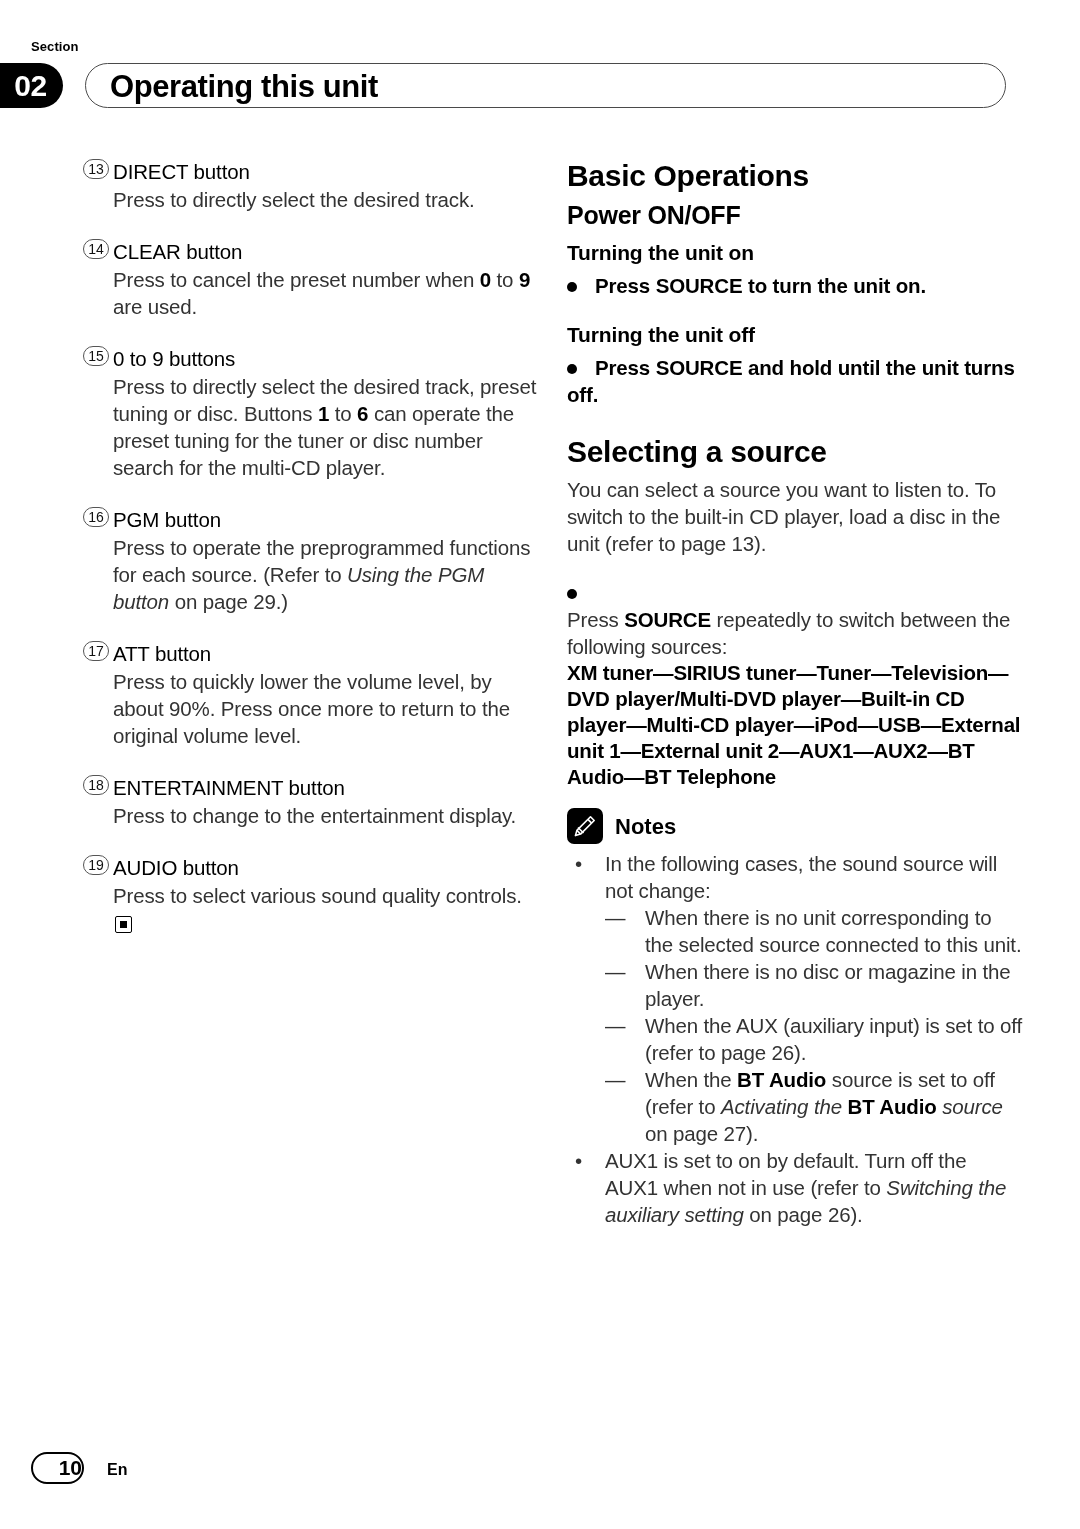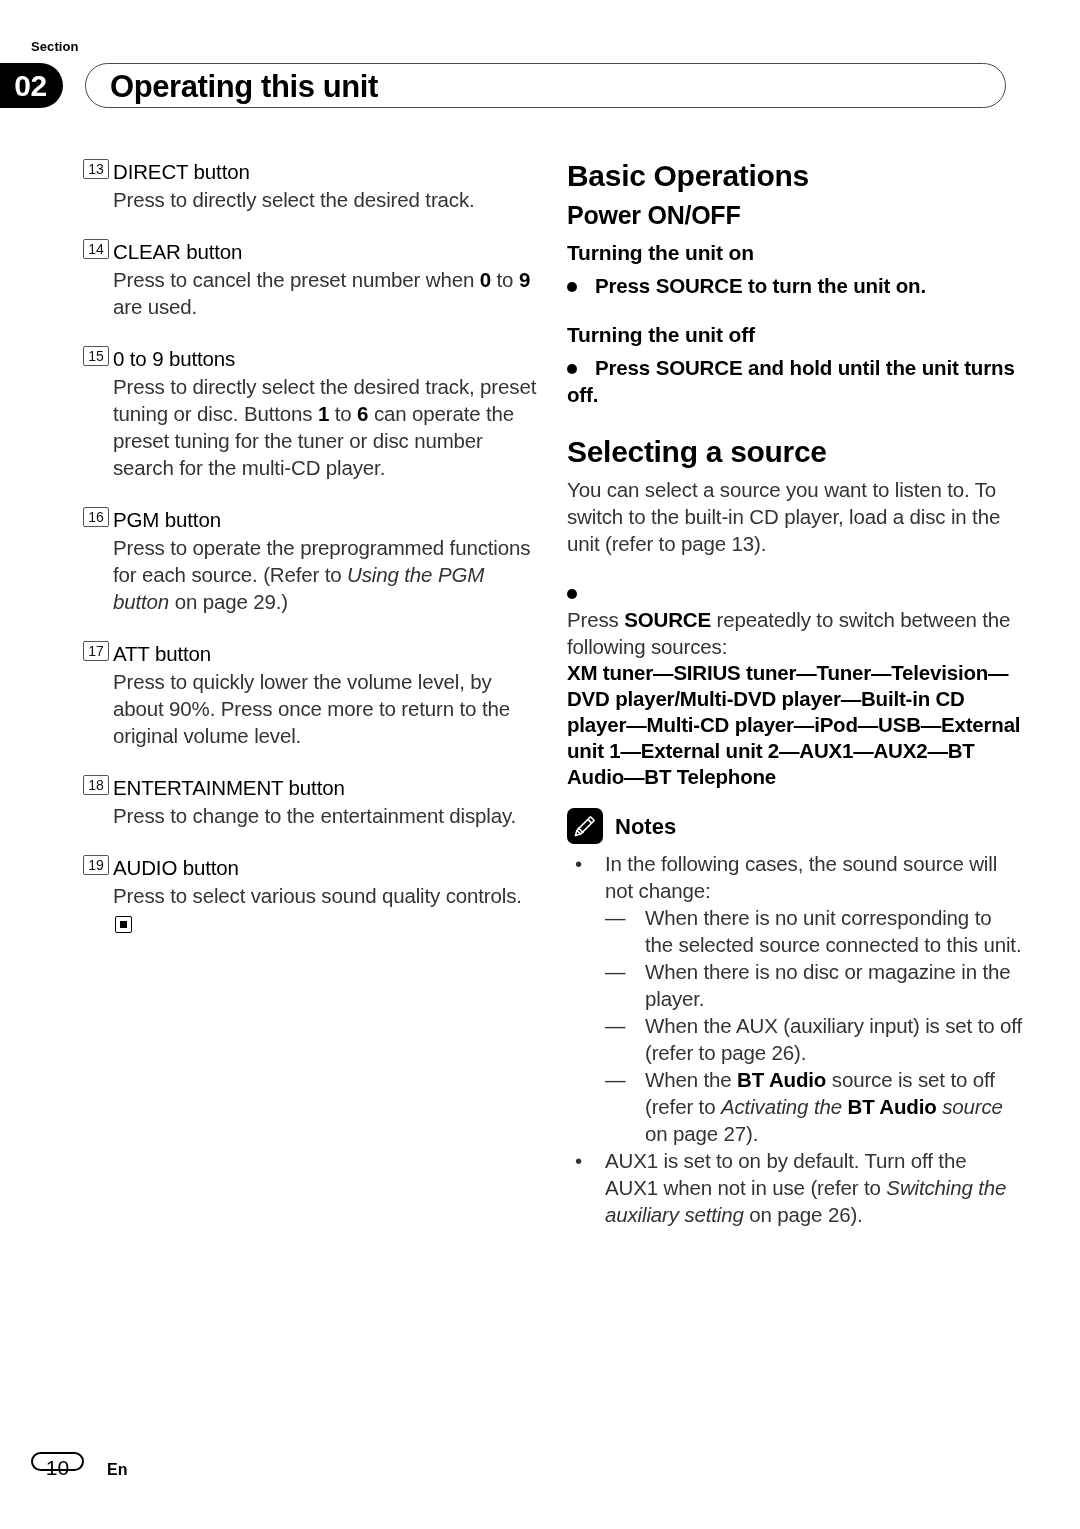--- a/index.html
+++ b/index.html
@@ -105,21 +105,21 @@
   
   .num-item { position: relative; margin-bottom: 25px; }
   .num-item:last-child { margin-bottom: 0; }
   .num-circle {
     position: absolute;
     left: 0;
     top: 1px;
     width: 26px;
     height: 20px;
     border: 1.2px solid #555555;
-    border-radius: 2px;
+    border-radius: 10px;
     box-sizing: border-box;
     font-size: 14px;
     line-height: 18px;
     text-align: center;
     color: #111111;
     font-weight: normal;
   }
   .item-heading {
     margin: 0 0 1px 30px;
     font-size: 20.5px;
@@ -244,28 +244,28 @@
     color: #333333;
   }
 
   
   #footer { position: absolute; left: 31px; top: 1452px; height: 34px; }
   #page-num-box {
     position: absolute;
     left: 0;
     top: 0;
     width: 53px;
-    height: 19px;
+    height: 32px;
     border: 2px solid #000000;
     border-radius: 16px;
     box-sizing: border-box;
-    text-align: center;
+    text-align: right;
     line-height: 28px;
     font-size: 21px;
-    font-weight: normal;
+    font-weight: bold;
   }
   #lang-code {
     position: absolute;
     left: 76px;
     top: 6px;
     font-size: 16px;
     font-weight: bold;
     line-height: 24px;
   }
 </style>

